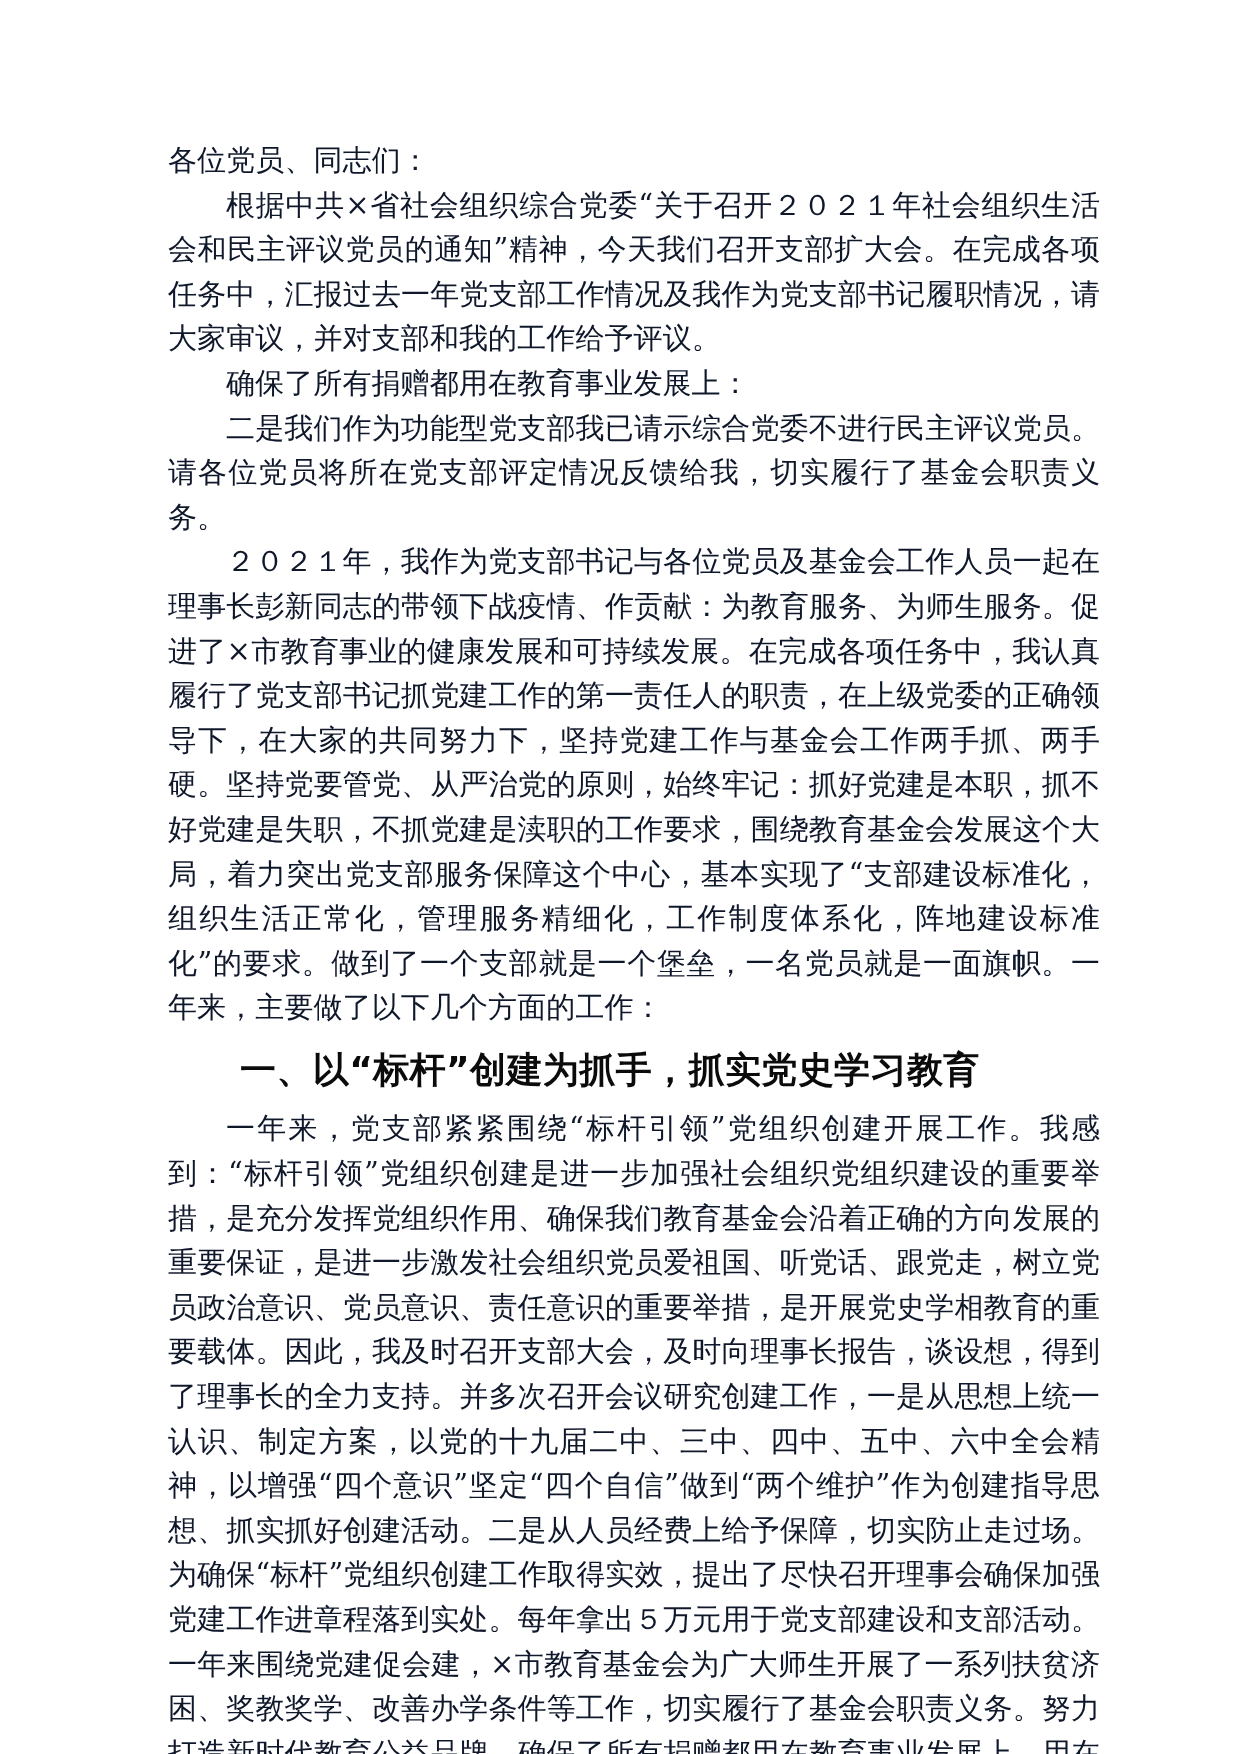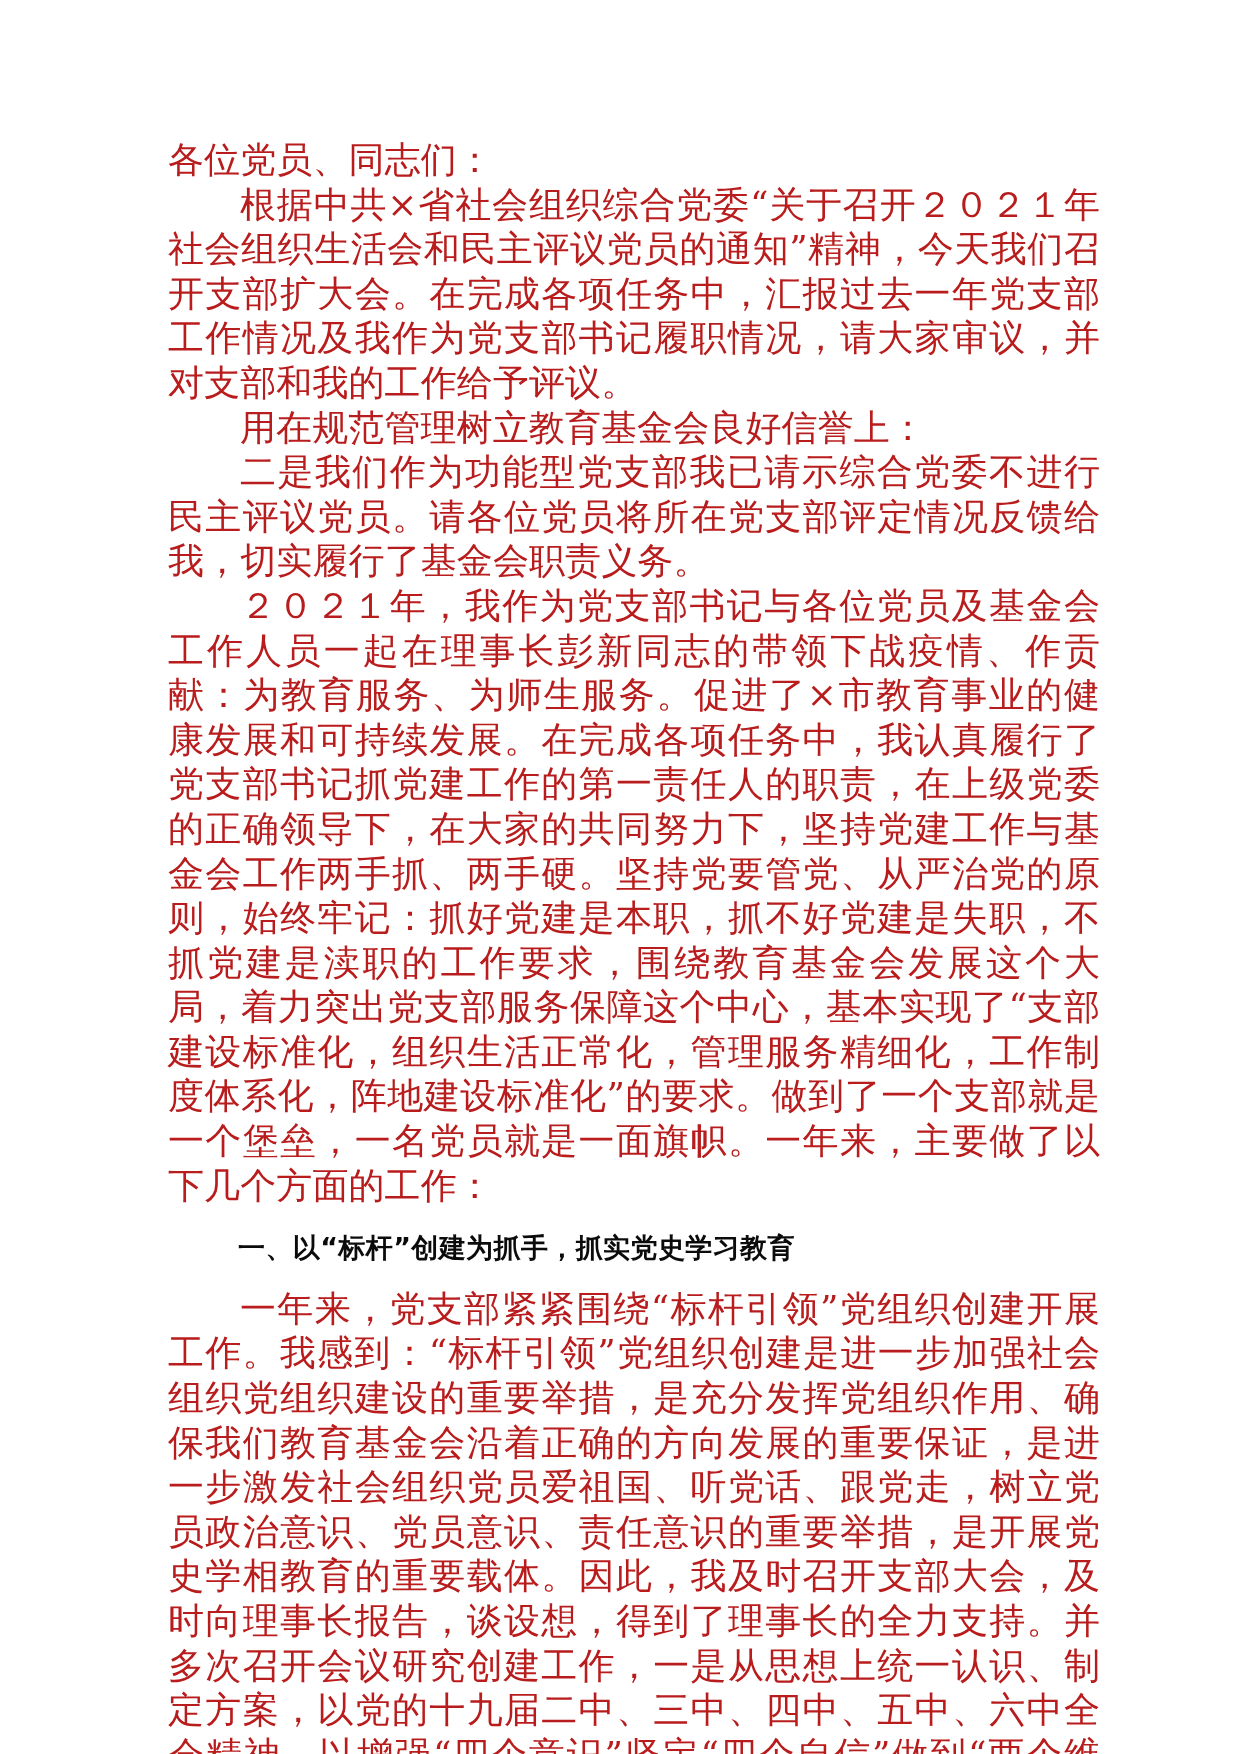--- a/index.html
+++ b/index.html
@@ -21,39 +21,39 @@
     height: 1754px;
     box-sizing: border-box;
     padding: 138px 140px 0 168px;
     background: #ffffff;
   }
   .doc-body {
     width: 932px;
   }
   p.para {
     margin: 0 0 0 0;
-    font-size: 36px;
+    font-size: 29px;
     line-height: 44.6px;
     text-align: justify;
     text-justify: inter-ideograph;
     letter-spacing: 0.1px;
-    color: #b91c1c;
+    color: #0f172a;
     font-family: "DejaVu Serif", "Liberation Serif", serif;
   }
   p.indent {
     text-indent: 2em;
   }
   p.salutation {
     text-indent: 0;
     margin-bottom: 0px;
   }
   h2.section-heading {
-    margin: 16px;
+    margin: 0;
     padding: 0;
-    font-size: 27px;
+    font-size: 36px;
     line-height: 44.6px;
     font-weight: bold;
     text-indent: 2em;
     letter-spacing: 0.4px;
     color: #0b0b0b;
     font-family: "DejaVu Sans", "Liberation Sans", sans-serif;
   }
   .heading-wrap {
     margin-top: 18px;
     margin-bottom: 14px;
@@ -62,21 +62,21 @@
 </head>
 <body>
 
 <div class="page">
   <div class="doc-body">
 
     <p class="para salutation">各位党员、同志们：</p>
 
     <p class="para indent">根据中共×省社会组织综合党委“关于召开２０２１年社会组织生活会和民主评议党员的通知”精神，今天我们召开支部扩大会。在完成各项任务中，汇报过去一年党支部工作情况及我作为党支部书记履职情况，请大家审议，并对支部和我的工作给予评议。</p>
 
-    <p class="para indent">用在规范管理树立教育基金会良好信誉上：</p>
+    <p class="para indent">确保了所有捐赠都用在教育事业发展上：</p>
 
 
     <p class="para indent">二是我们作为功能型党支部我已请示综合党委不进行民主评议党员。请各位党员将所在党支部评定情况反馈给我，切实履行了基金会职责义务。</p>
 
     <p class="para indent">２０２１年，我作为党支部书记与各位党员及基金会工作人员一起在理事长彭新同志的带领下战疫情、作贡献：为教育服务、为师生服务。促进了×市教育事业的健康发展和可持续发展。在完成各项任务中，我认真履行了党支部书记抓党建工作的第一责任人的职责，在上级党委的正确领导下，在大家的共同努力下，坚持党建工作与基金会工作两手抓、两手硬。坚持党要管党、从严治党的原则，始终牢记：抓好党建是本职，抓不好党建是失职，不抓党建是渎职的工作要求，围绕教育基金会发展这个大局，着力突出党支部服务保障这个中心，基本实现了“支部建设标准化，组织生活正常化，管理服务精细化，工作制度体系化，阵地建设标准化”的要求。做到了一个支部就是一个堡垒，一名党员就是一面旗帜。一年来，主要做了以下几个方面的工作：</p>
 
     <div class="heading-wrap">
       <h2 class="section-heading">一、以“标杆”创建为抓手，抓实党史学习教育</h2>
     </div>
 

